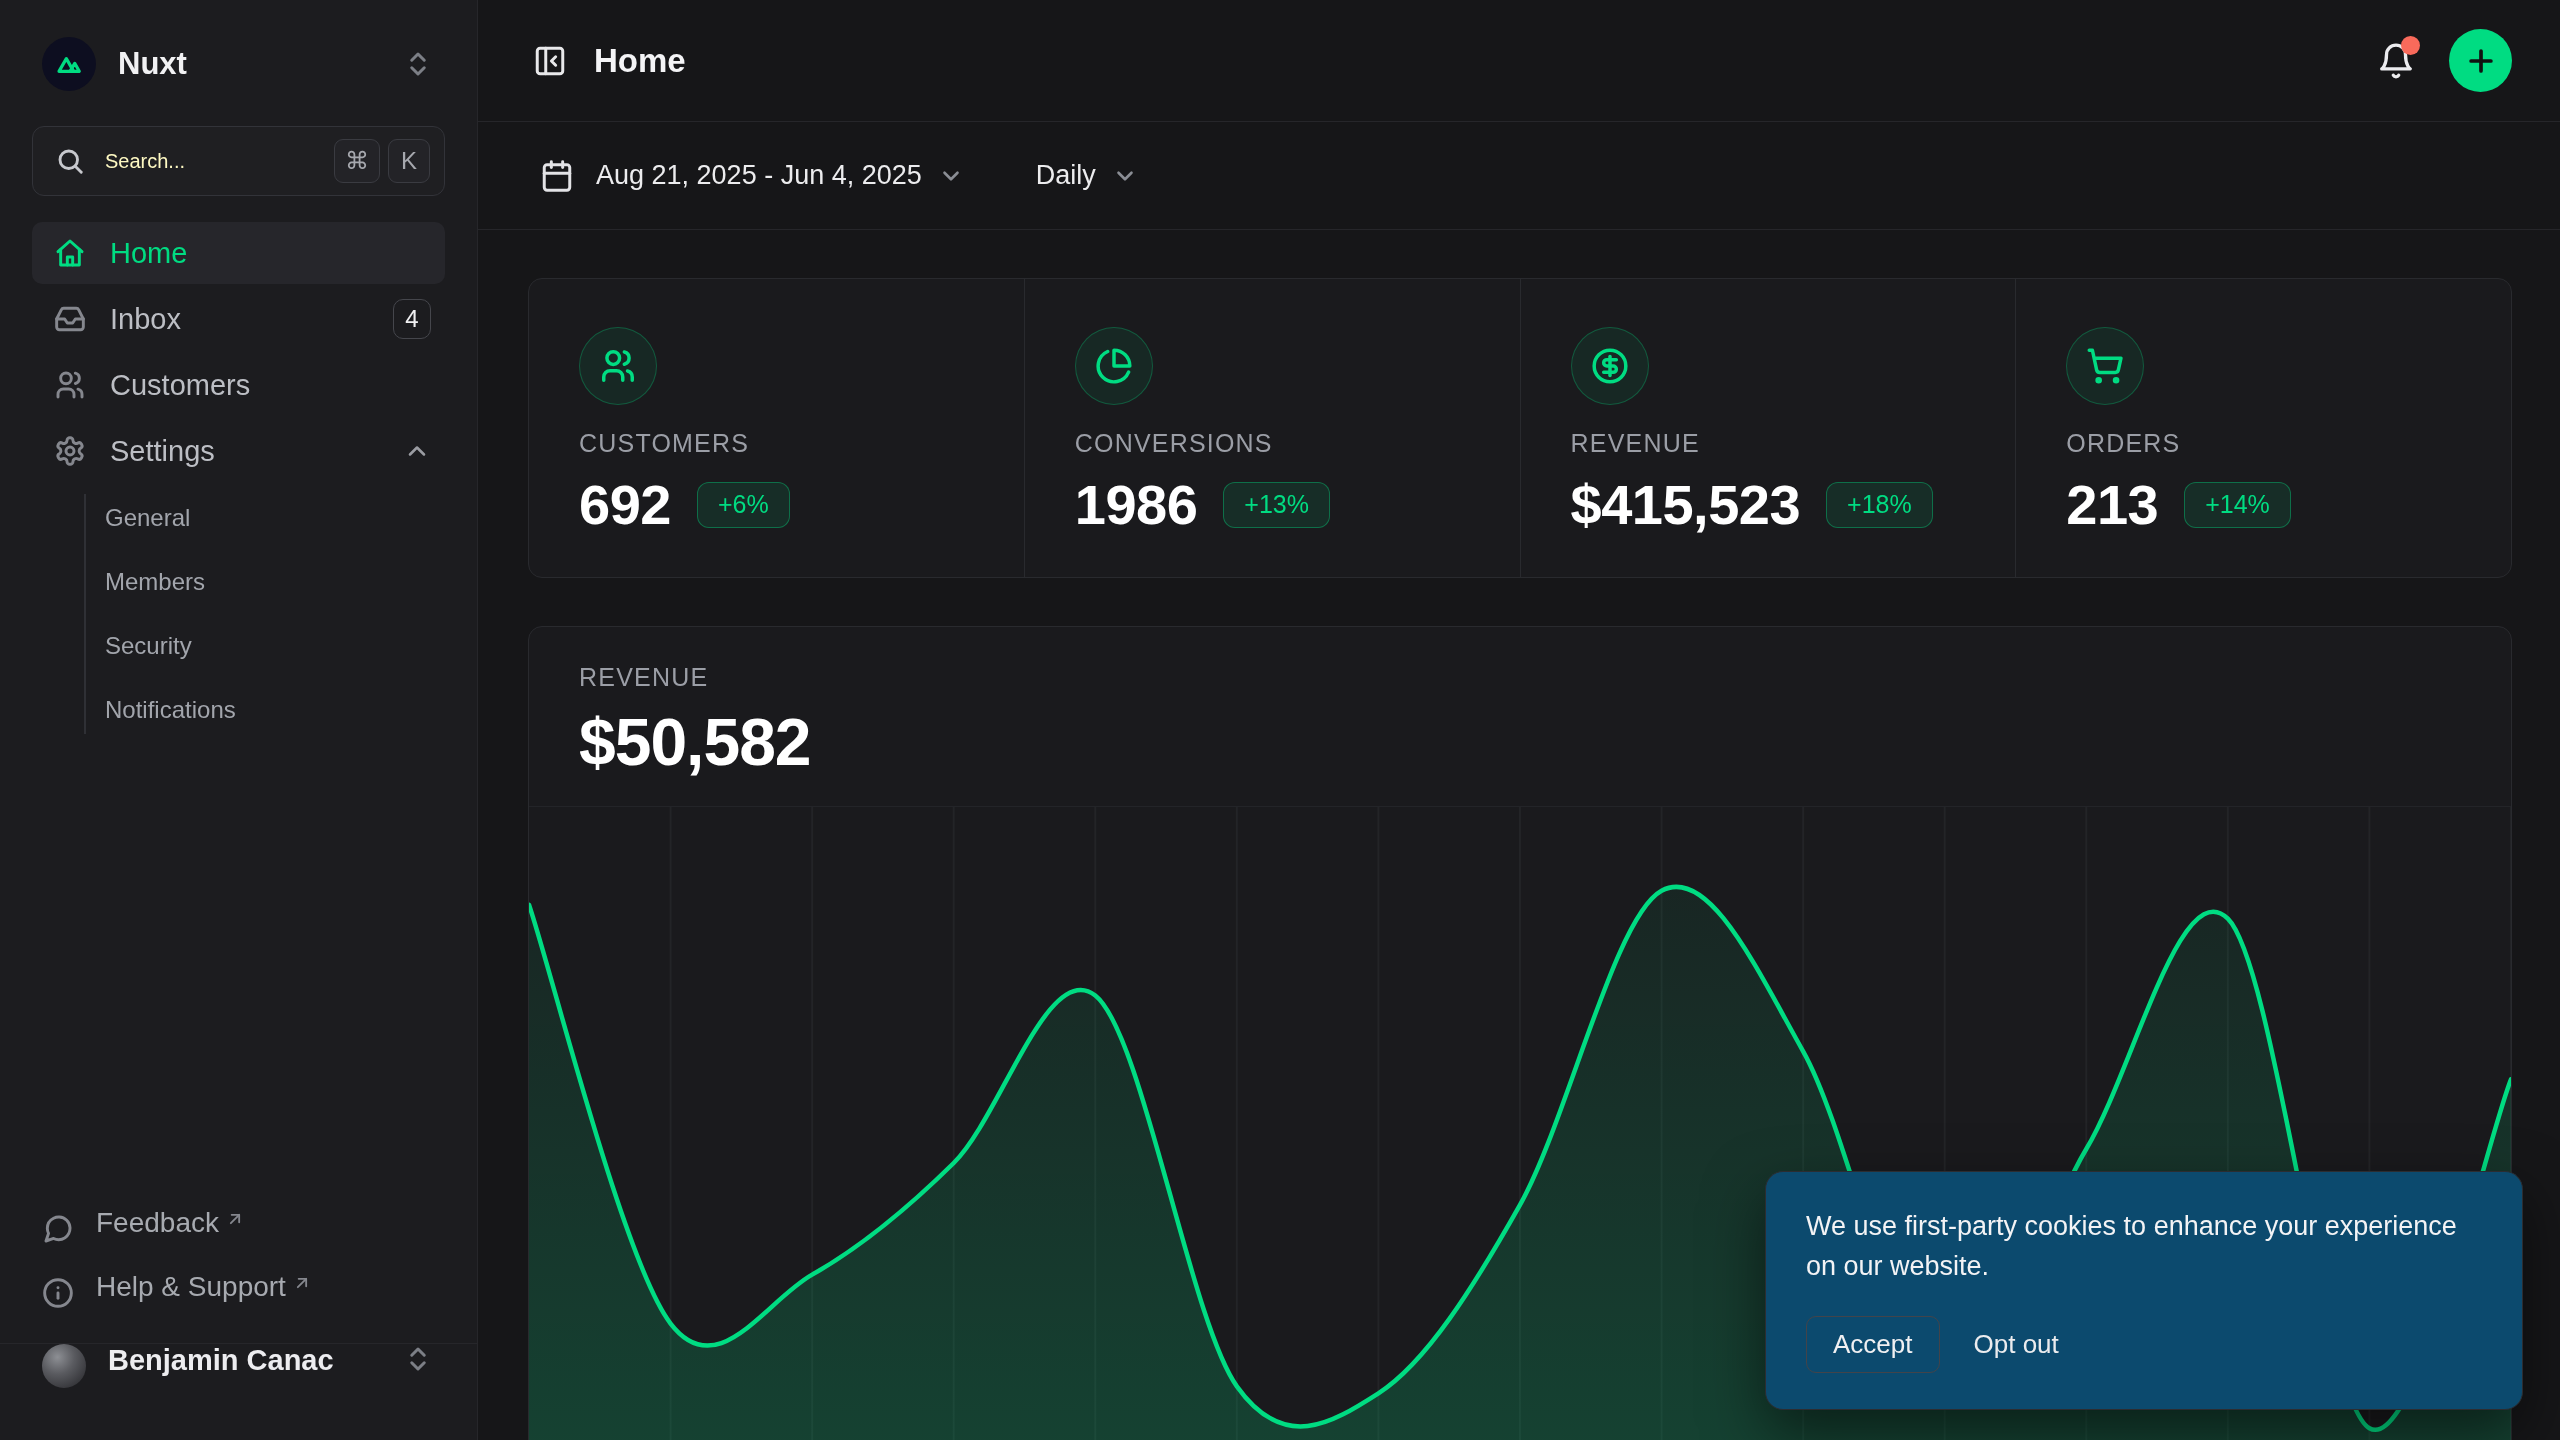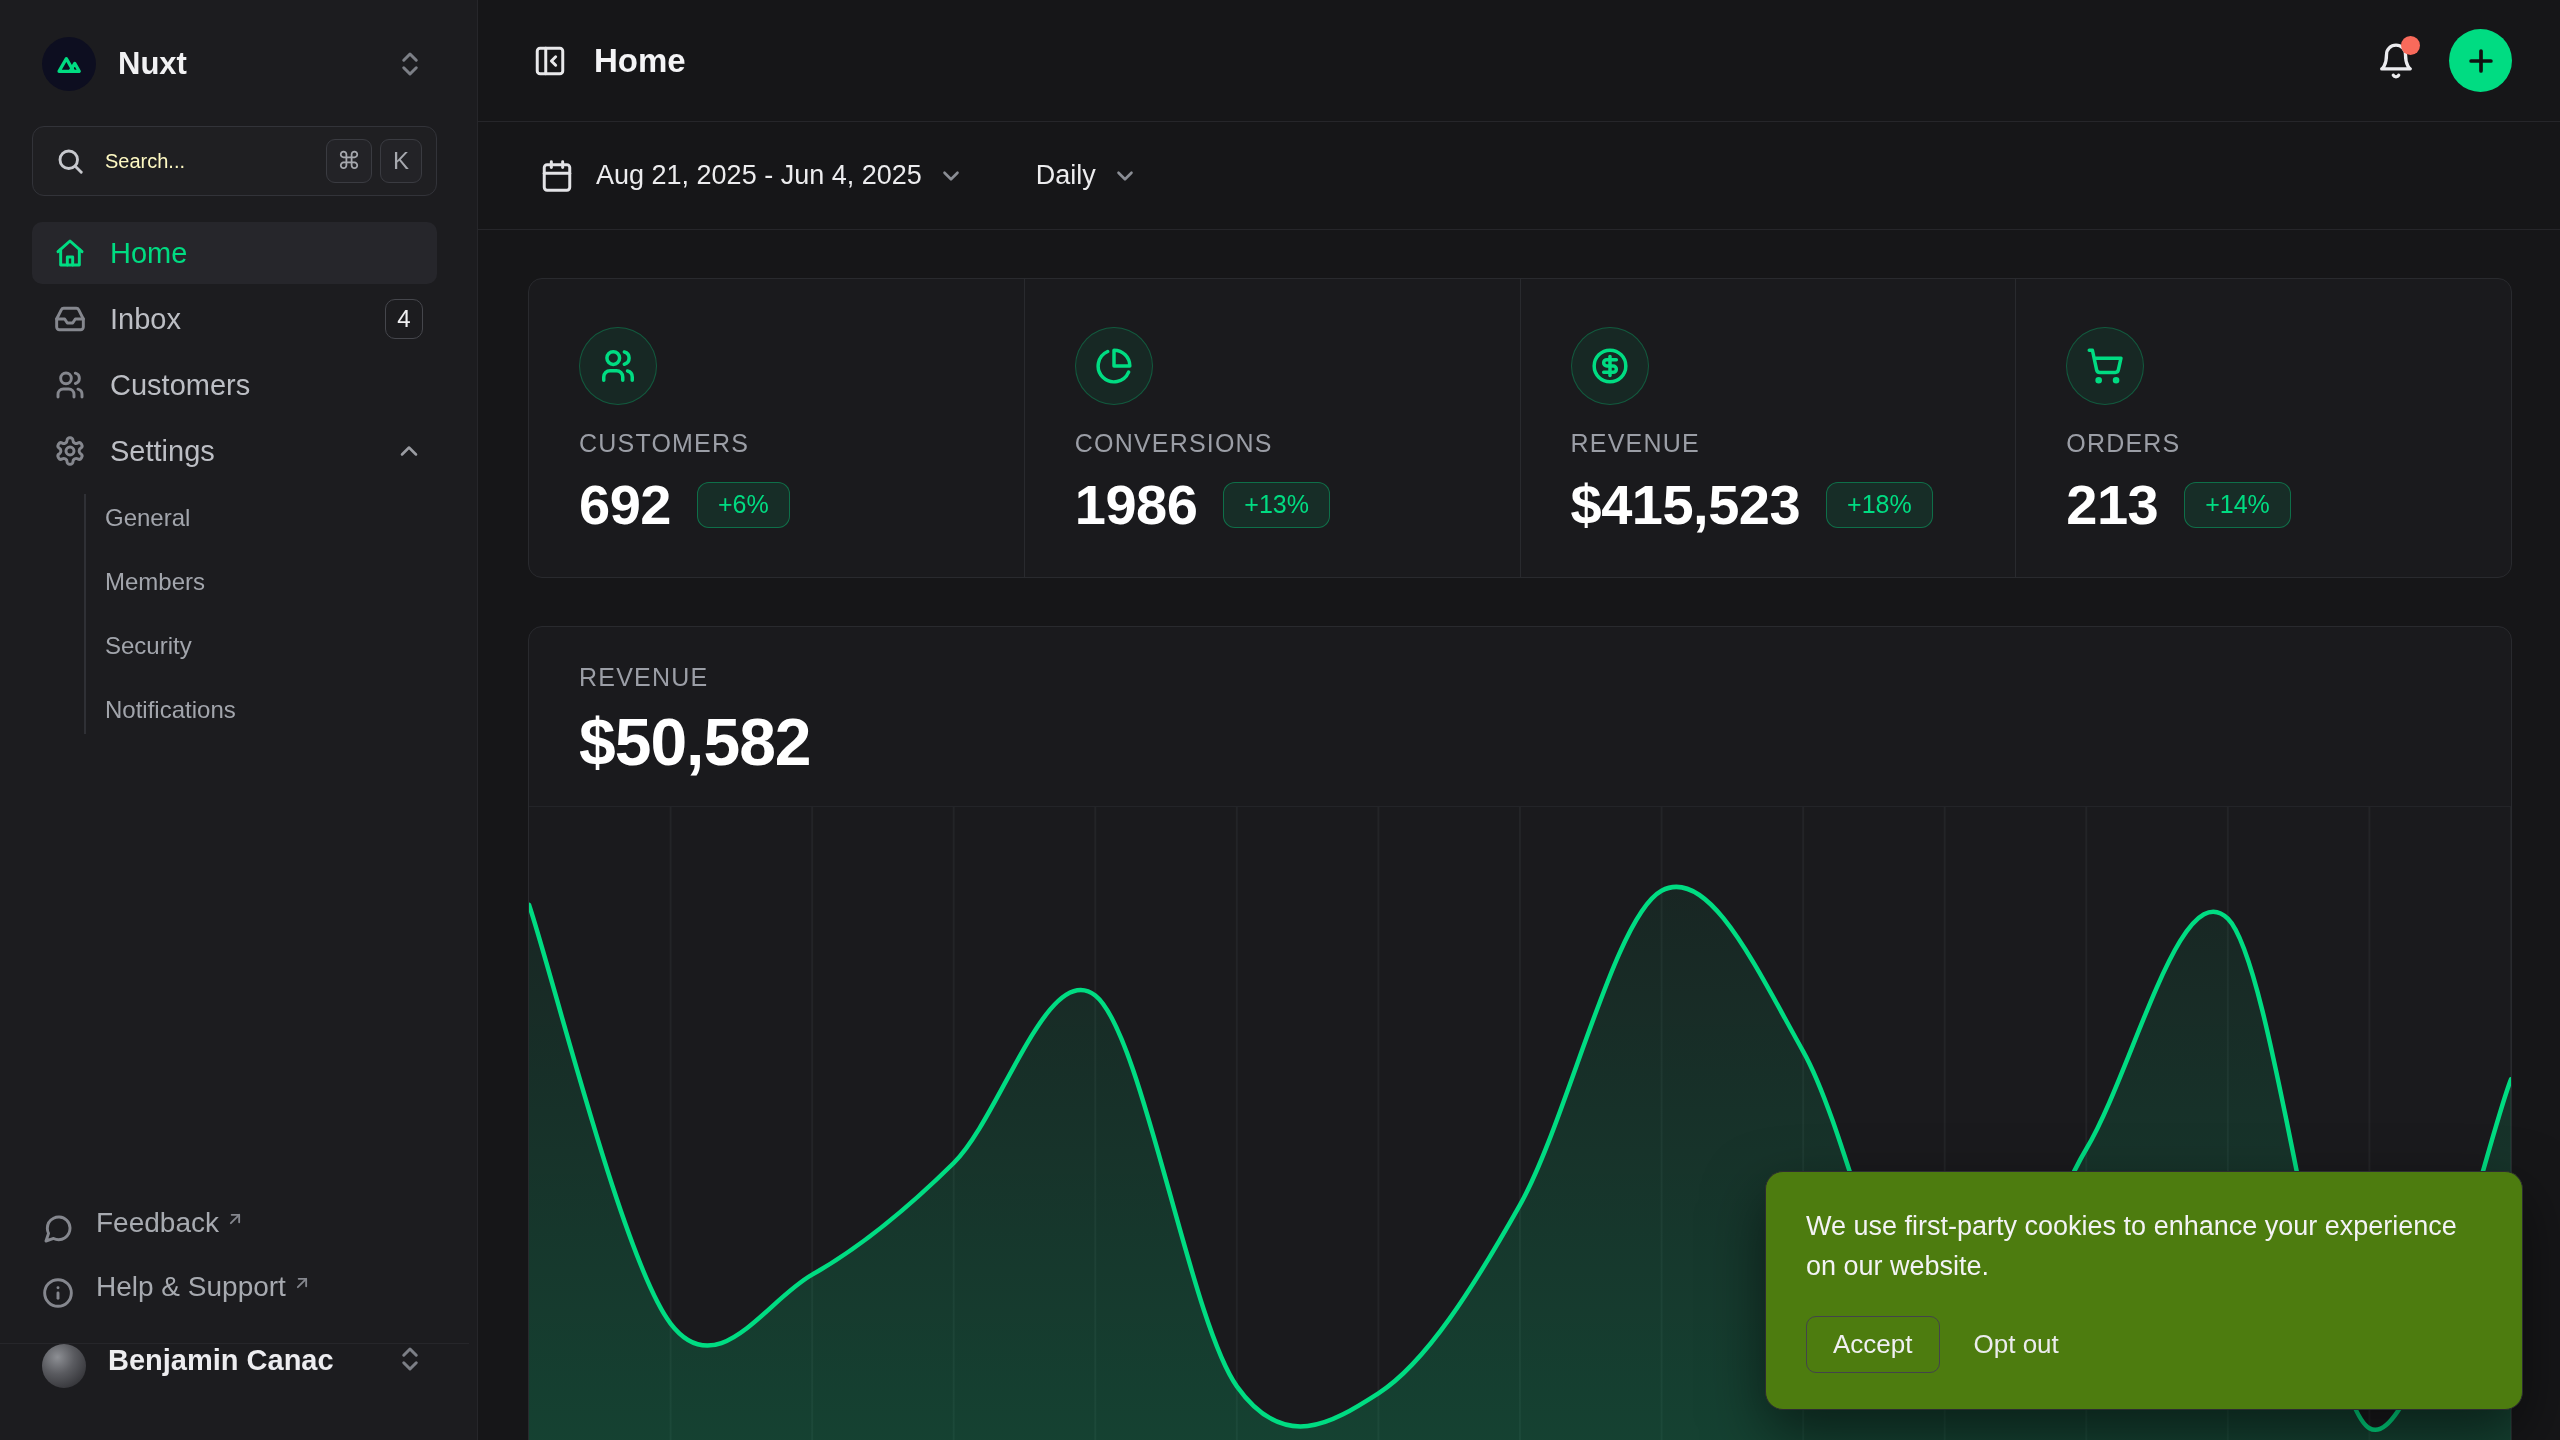--- a/index.html
+++ b/index.html
@@ -20,21 +20,21 @@
     --txt-dim:#9b9ea6;
     --txt-mid:#bcbec4;
   }
 
   
   .sidebar{
     width:478px; height:100%;
     background:var(--bg-sidebar);
     border-right:1px solid var(--border-soft);
     display:flex; flex-direction:column;
-    padding:24px 40px 0 32px;
+    padding:24px 32px 0 32px;
     flex-shrink:0;
   }
   .brand-row{ display:flex; align-items:center; height:80px; padding:0 12px 0 10px; }
   .brand-logo{
     width:54px; height:54px; border-radius:50%;
     background:#0d0e20; display:flex; align-items:center; justify-content:center;
     flex-shrink:0;
   }
   .brand-logo svg{ width:32px; height:32px; stroke:var(--accent); fill:none; stroke-width:2.4; stroke-linejoin:round; stroke-linecap:round;}
   .brand-name{ font-size:31px; font-weight:700; color:#f1f1f3; margin-left:22px; flex:1; }
@@ -149,21 +149,21 @@
   }
   .chart-head{ padding:36px 0 0 50px; }
   .chart-label{ font-size:25px; letter-spacing:1.2px; color:var(--txt-dim); font-weight:500; }
   .chart-value{ font-size:66px; font-weight:700; color:#ffffff; margin-top:12px; letter-spacing:-1px;}
   .chart-area{ position:absolute; left:0; right:0; top:179px; bottom:0; border-top:1px solid #232428; }
   .chart-area svg{ width:100%; height:100%; display:block; }
 
   
   .cookie-banner{
     position:fixed; right:37px; bottom:30px; width:758px;
-    background:#4d7c0f; border:1px solid #2c2d31; border-radius:18px;
+    background:#0c4a6e; border:1px solid #2c2d31; border-radius:18px;
     padding:34px 40px 36px 40px;
     box-shadow:0 24px 60px rgba(0,0,0,0.5);
     z-index:50;
   }
   .cookie-text{ color:#f3f3f5; font-size:27px; line-height:40px; font-weight:500;}
   .cookie-actions{ margin-top:30px; display:flex; align-items:center; gap:34px; }
   .cookie-accept{
     background:transparent; border:1px solid #43444a; border-radius:10px;
     color:#f0f0f2; font-size:26px; font-weight:500; padding:12px 26px; cursor:pointer;
     font-family:inherit;

